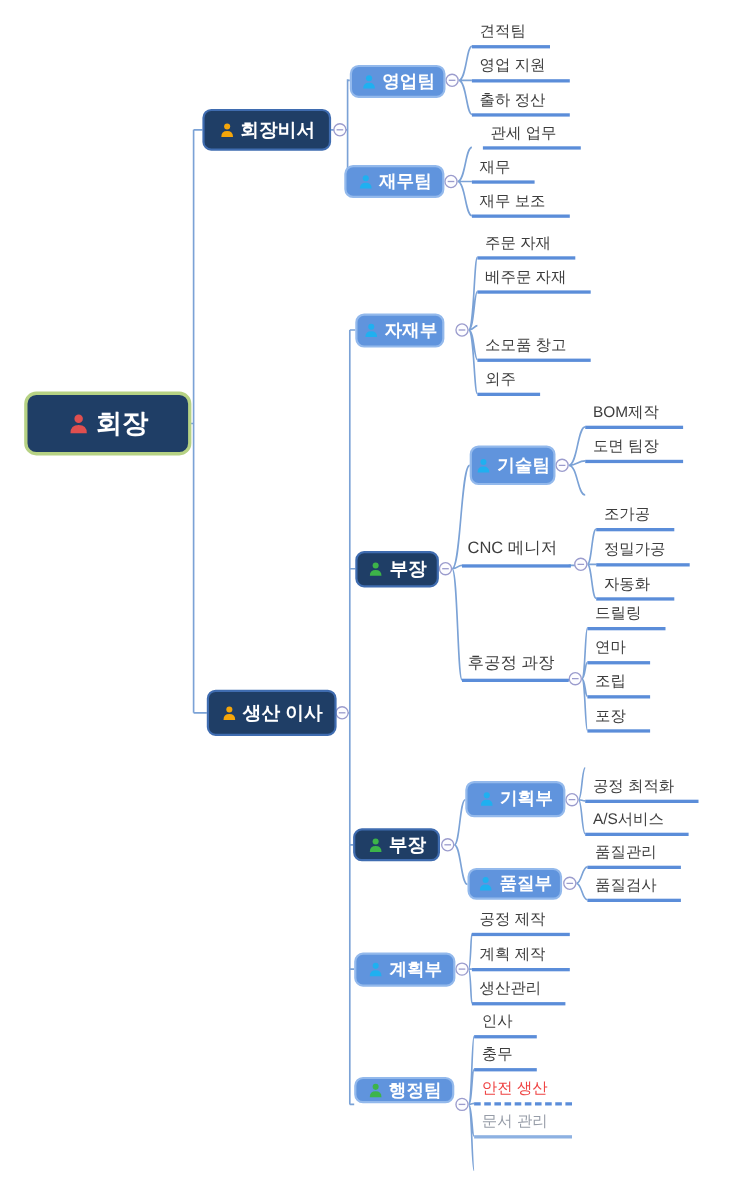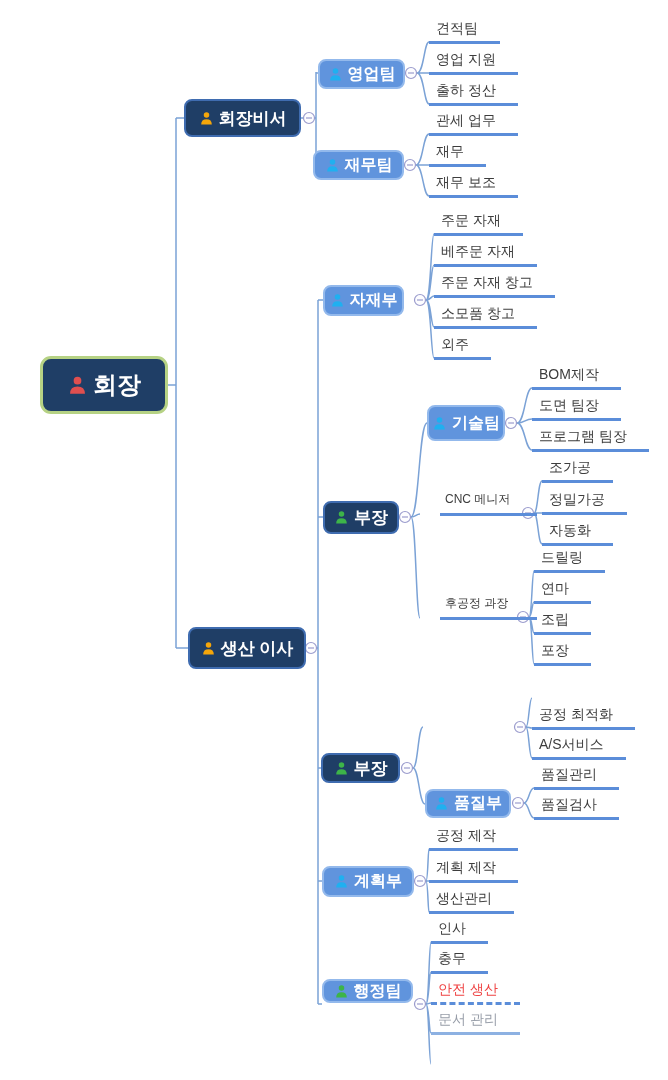--- a/index.html
+++ b/index.html
@@ -12,21 +12,21 @@
         box-sizing:border-box;border-radius:8px;color:#ffffff;font-weight:bold;white-space:nowrap;}
   .dark{background:#1f3e66;border:2px solid #3f6cb0;font-size:17px;}
   .blue{background:#6094dd;border:2px solid #93b9ec;font-size:16px;}
   .root{background:#1f3e66;border:3px solid #b6d284;border-radius:11px;font-size:24px;}
   .pic{display:flex;align-items:center;}
   .pi{width:15px;height:15px;fill:currentColor;}
   .root .pi{width:21px;height:21px;}
   .ic-red{color:#e04f4f}.ic-orange{color:#f5a60a}.ic-cyan{color:#1fb0f0}.ic-green{color:#3db449}
   .leaf{position:absolute;z-index:1;font-size:14px;line-height:19px;color:#3d3d3d;
         padding:0 22px 3px 7px;border-bottom:3px solid #5b8dd9;white-space:nowrap;}
-  .mid{font-size:12px;line-height:20px;padding:0 12px 4px 5px;margin-left:20px;}
+  .mid{font-size:15px;line-height:20px;padding:0 12px 4px 5px;}
   .dashedln{border-bottom-style:dashed;color:#ef4444;}
   .muted{color:#979da8;border-bottom-color:#8db1e2;}
 </style>
 </head>
 <body>
 
 <div class="canvas">
 
   <svg class="wires" width="668" height="1080" viewBox="0 0 668 1080">
     <path class="wire" d="M162 385H176 M176 118V648 M176 118H184 M176 648H188 M301 118H304"></path>
@@ -96,21 +96,21 @@
     <g class="toggle" transform="translate(420,881)">
         <circle r="5.5"></circle>
         <line x1="-3" y1="0" x2="3" y2="0"></line>
       </g>
     <g class="toggle" transform="translate(420,1004)">
         <circle r="5.5"></circle>
         <line x1="-3" y1="0" x2="3" y2="0"></line>
       </g>
   </svg>
 
-  <div class="node root" style="left:40px;top:356px;width:128px;height:58px">
+  <div class="node root" style="left:22px;top:356px;width:152px;height:58px">
     <span class="pic ic-red">
         <svg class="pi" viewBox="0 0 24 24">
           <circle cx="12" cy="6.5" r="4.4"></circle>
           <path d="M3.5 21.5q0-8.5 8.5-8.5t8.5 8.5z"></path>
         </svg>
       </span>
     <span>회장</span>
   </div>
 
   <div class="node dark" style="left:184px;top:99px;width:117px;height:38px">
@@ -197,50 +197,57 @@
   </div>
 
   <div class="node blue" style="left:427px;top:405px;width:78px;height:36px">
     <span class="pic ic-cyan">
         <svg class="pi" viewBox="0 0 24 24">
           <circle cx="12" cy="6.5" r="4.4"></circle>
           <path d="M3.5 21.5q0-8.5 8.5-8.5t8.5 8.5z"></path>
         </svg>
       </span>
     <span>기술팀</span>
+  </div>
+  <div class="node blue" style="left:423px;top:710px;width:91px;height:33px">
+    <span class="pic ic-cyan">
+        <svg class="pi" viewBox="0 0 24 24">
+          <circle cx="12" cy="6.5" r="4.4"></circle>
+          <path d="M3.5 21.5q0-8.5 8.5-8.5t8.5 8.5z"></path>
+        </svg>
+      </span>
+    <span>기획부</span>
   </div>
   <div class="node blue" style="left:425px;top:789px;width:86px;height:29px">
     <span class="pic ic-cyan">
         <svg class="pi" viewBox="0 0 24 24">
           <circle cx="12" cy="6.5" r="4.4"></circle>
           <path d="M3.5 21.5q0-8.5 8.5-8.5t8.5 8.5z"></path>
         </svg>
       </span>
     <span>품질부</span>
   </div>
   <div class="leaf mid" style="left:420px;top:489px;min-width:80px">CNC 메니저</div>
   <div class="leaf mid" style="left:420px;top:593px;min-width:80px">후공정 과장</div>
 
   <div class="leaf" style="left:429px;top:19px">견적팀</div>
   <div class="leaf" style="left:429px;top:50px">영업 지원</div>
   <div class="leaf" style="left:429px;top:81px">출하 정산</div>
 
-  <div class="leaf" style="left:429px;top:111px">관세 업무</div>
+  <div class="leaf" style="left:439px;top:111px">관세 업무</div>
   <div class="leaf" style="left:429px;top:142px">재무</div>
   <div class="leaf" style="left:429px;top:173px">재무 보조</div>
 
   <div class="leaf" style="left:434px;top:211px">주문 자재</div>
   <div class="leaf" style="left:434px;top:242px">베주문 자재</div>
-  <div class="leaf" style="left:434px;top:273px">주문 자재 창고</div>
   <div class="leaf" style="left:434px;top:304px">소모품 창고</div>
   <div class="leaf" style="left:434px;top:335px">외주</div>
 
   <div class="leaf" style="left:532px;top:365px">BOM제작</div>
   <div class="leaf" style="left:532px;top:396px">도면 팀장</div>
-  <div class="leaf" style="left:532px;top:427px">프로그램 팀장</div>
 
   <div class="leaf" style="left:542px;top:458px">조가공</div>
   <div class="leaf" style="left:542px;top:490px">정밀가공</div>
   <div class="leaf" style="left:542px;top:521px">자동화</div>
 
   <div class="leaf" style="left:534px;top:548px">드릴링</div>
   <div class="leaf" style="left:534px;top:579px">연마</div>
   <div class="leaf" style="left:534px;top:610px">조립</div>
   <div class="leaf" style="left:534px;top:641px">포장</div>
 

